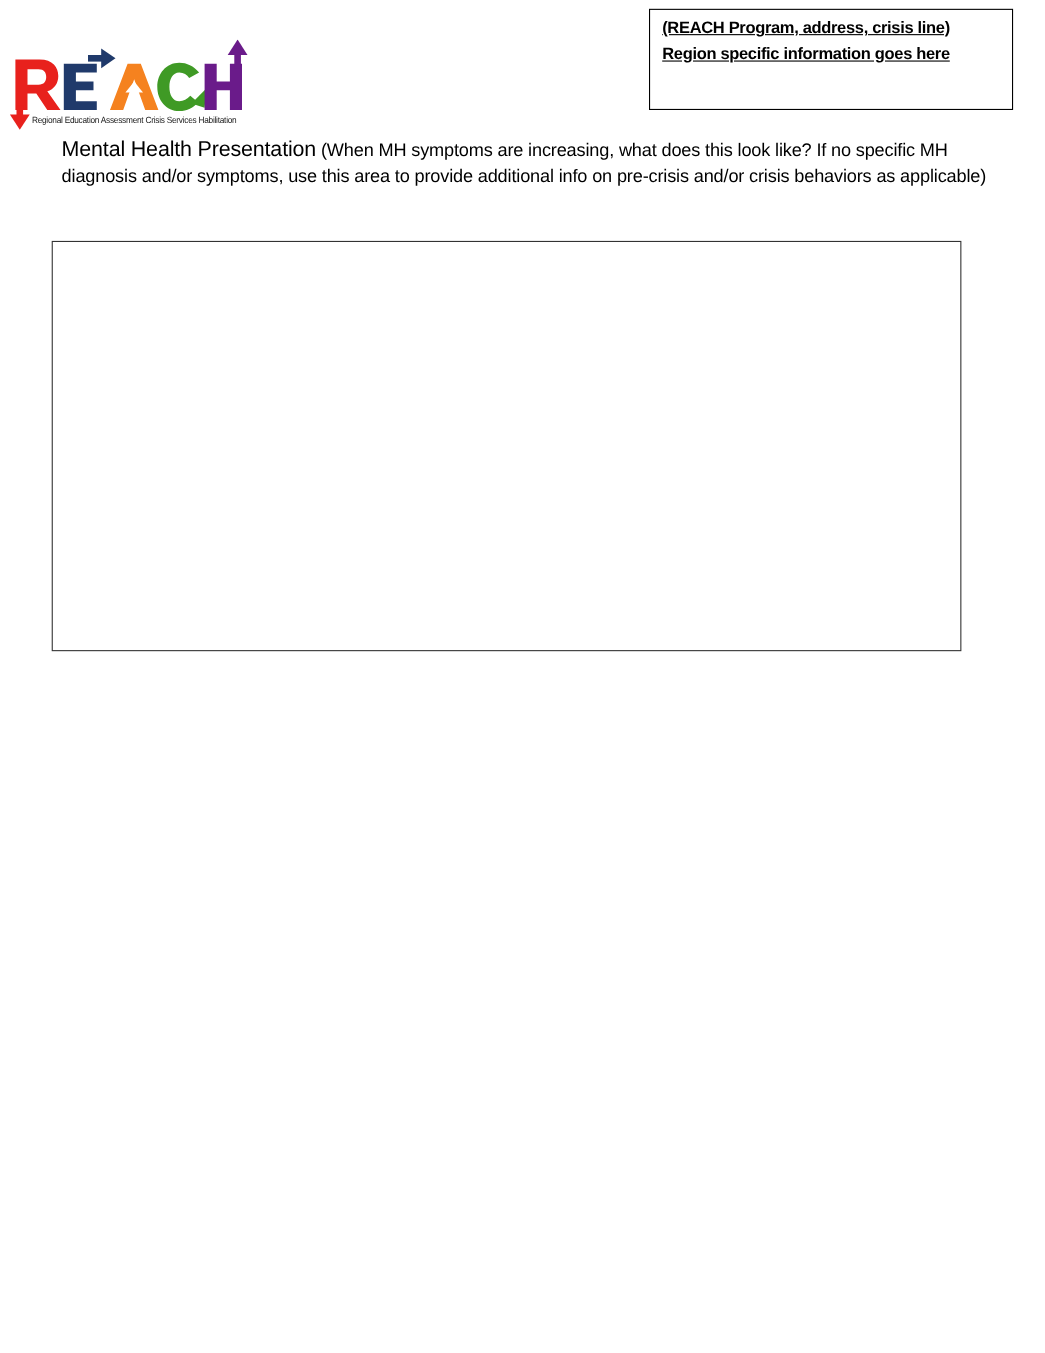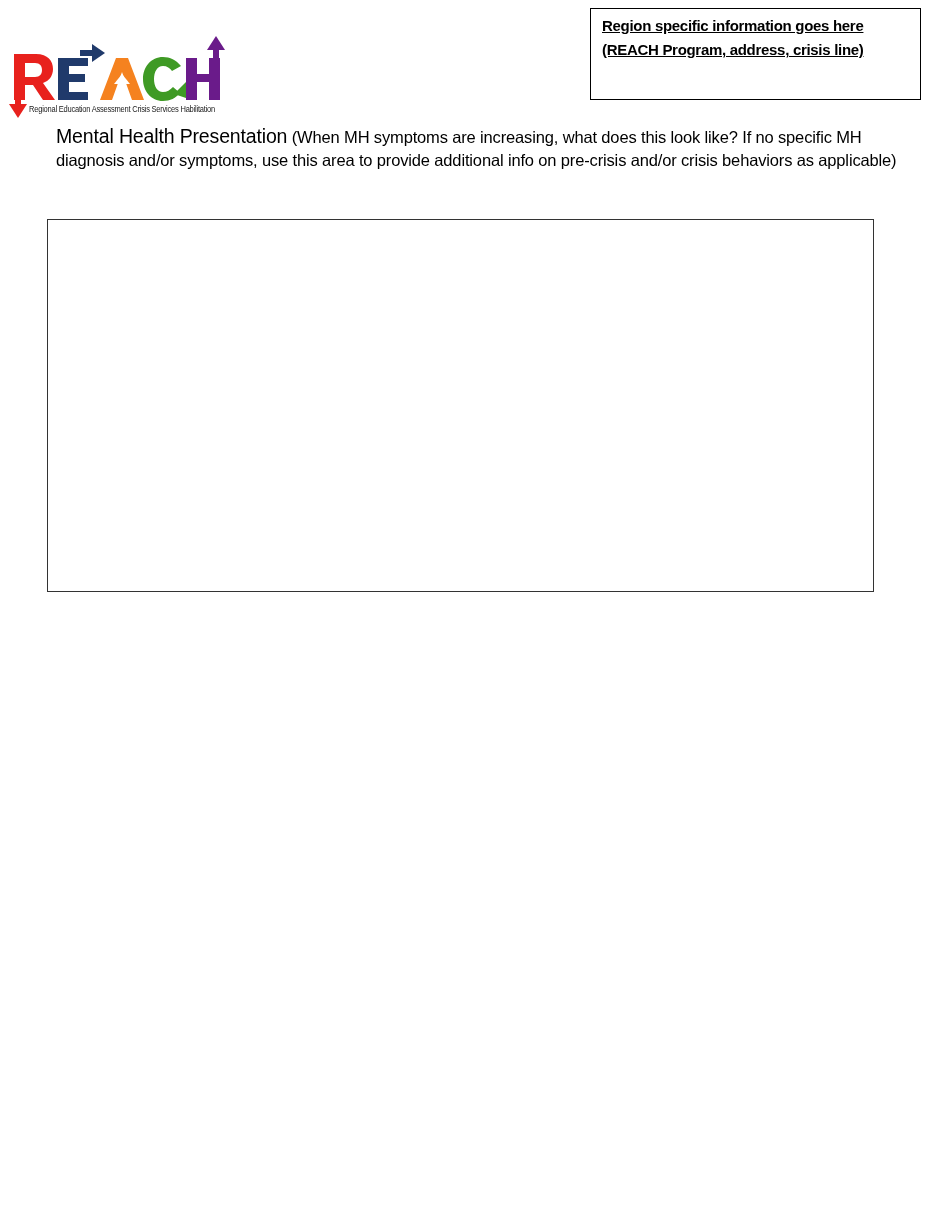--- a/index.html
+++ b/index.html
@@ -113,21 +113,21 @@
     <g fill="#6a1b8a">
       <path d="M180 22 H191 V38 H203 V22 H214 V64 H203 V46 H191 V64 H180 Z"></path>
       <rect x="207" y="12" width="6" height="14"></rect>
       <path d="M201 14 L210 0 L219 14 Z"></path>
     </g>
   </svg>
   <div class="logo-tagline">Regional  Education  Assessment  Crisis Services  Habilitation</div>
 </div>
 
 <div class="region-box">
+  <div class="region-line">(REACH Program, address, crisis line)</div>
   <div class="region-line">Region specific information goes here</div>
-  <div class="region-line">(REACH Program, address, crisis line)</div>
 </div>
 
 <div class="heading">
   <span class="title">Mental Health Presentation</span><span class="desc"> (When MH symptoms are increasing, what does this look like?  If no specific MH diagnosis and/or symptoms, use this area to provide additional info on pre-crisis and/or crisis behaviors as applicable)</span>
 </div>
 
 <div class="entry-box"></div>
 
 </body></html>

